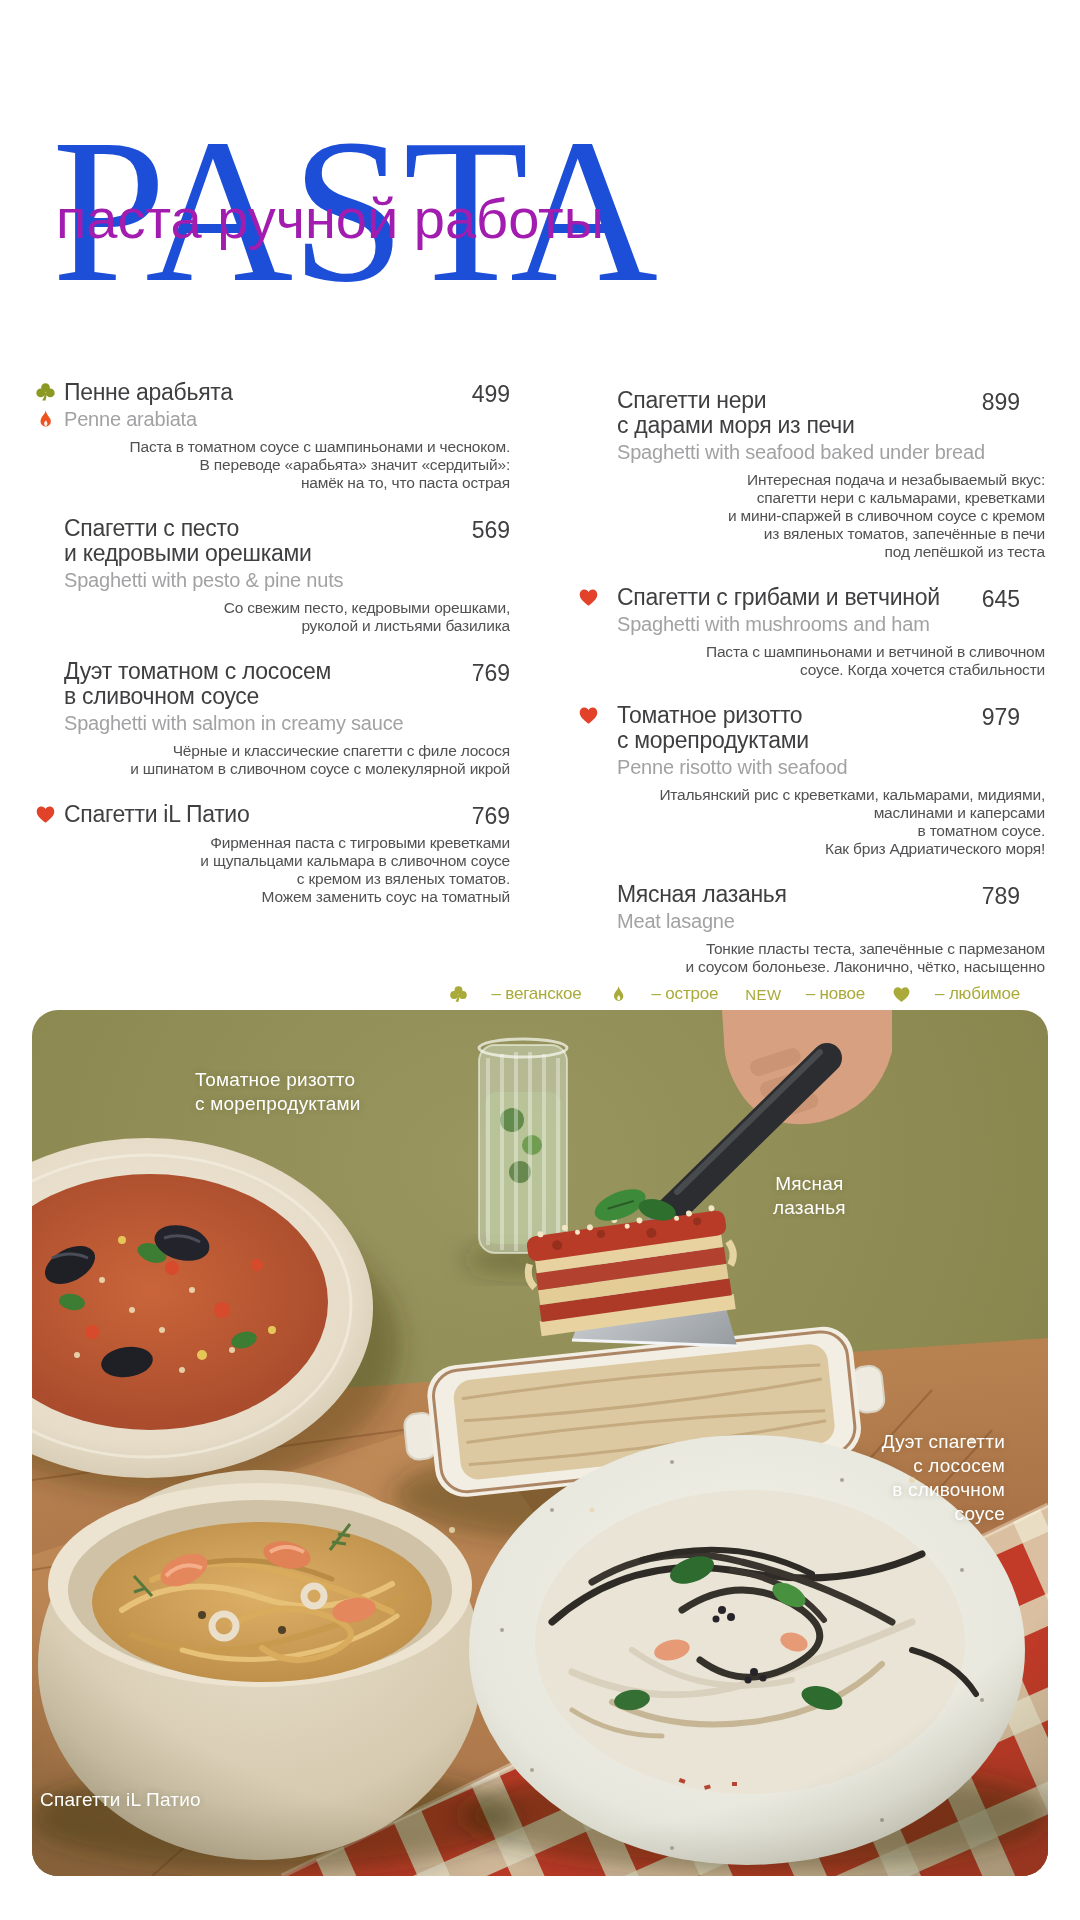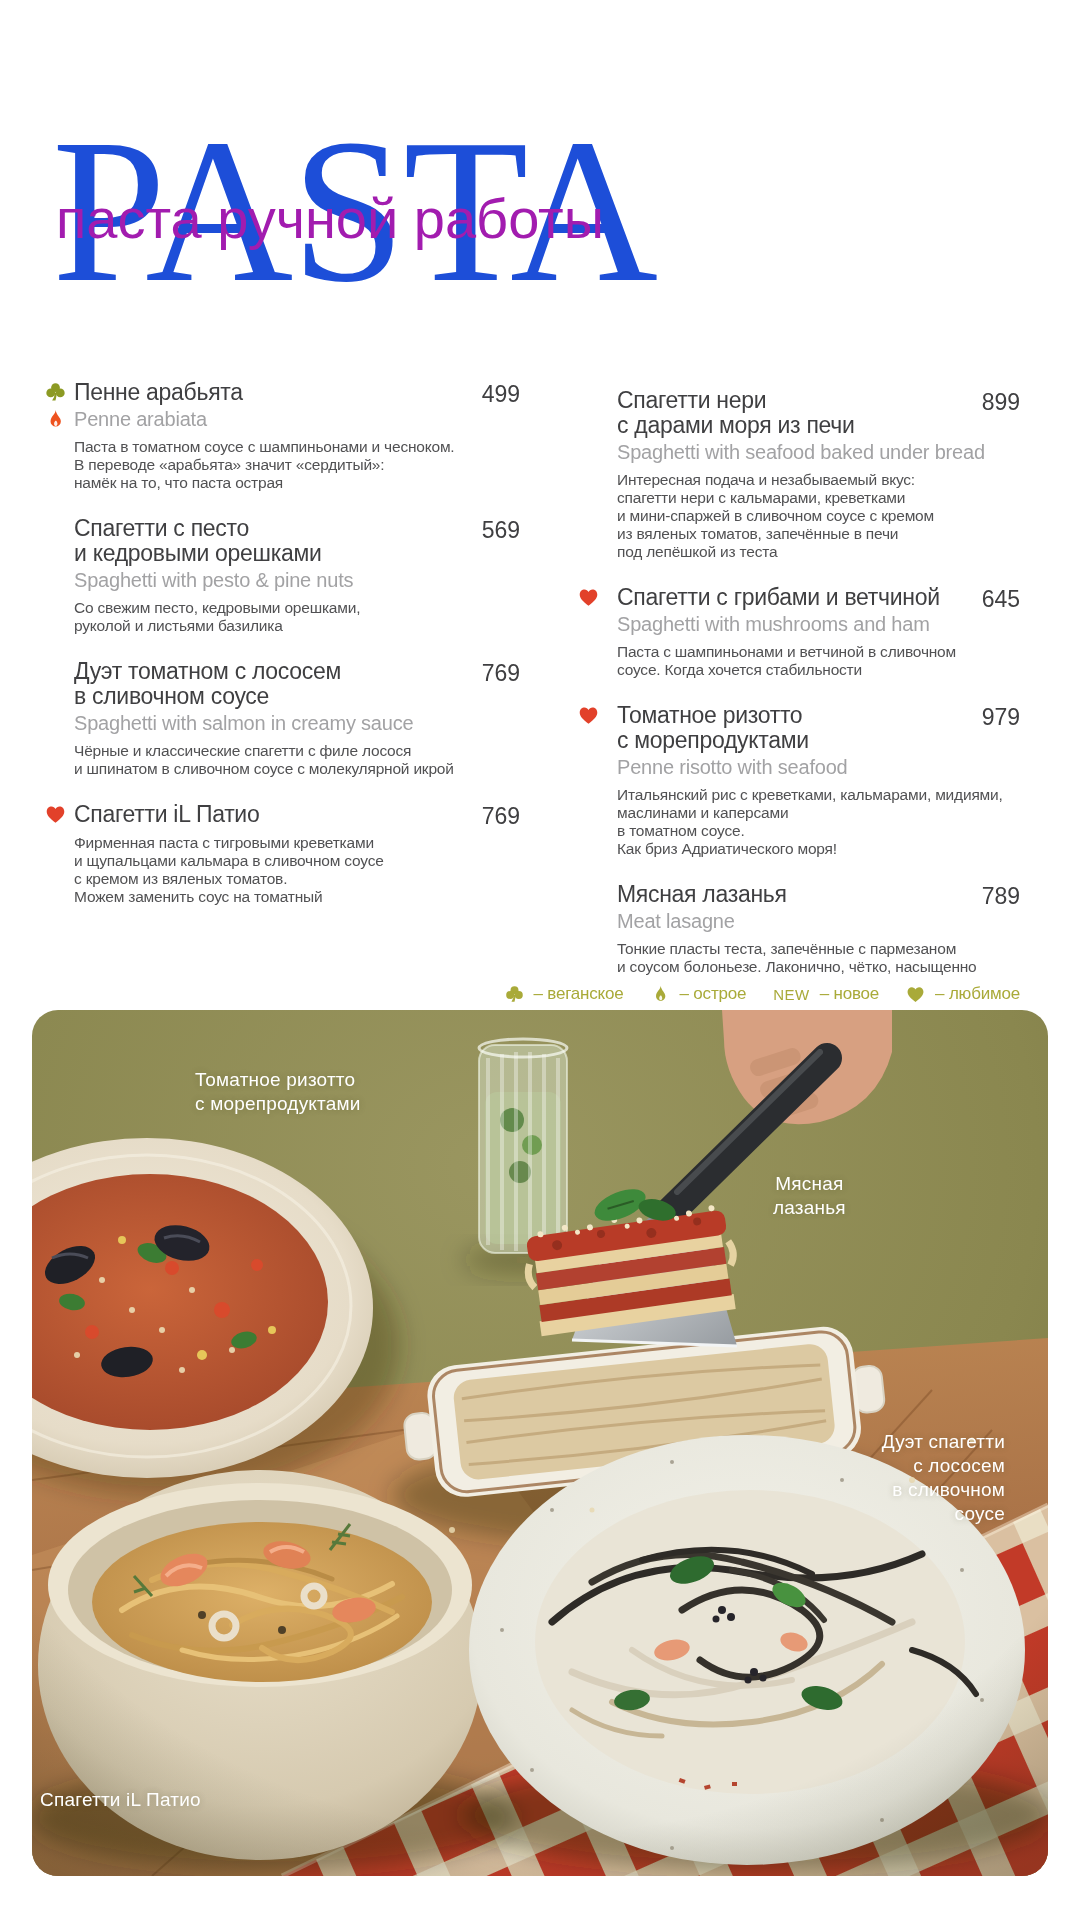--- a/index.html
+++ b/index.html
@@ -19,58 +19,58 @@
     color:#1d4ed8;letter-spacing:-2px;
     user-select:none;
   }
   .page-title{
     position:absolute;left:56px;top:188px;margin:0;
     font-size:56px;font-weight:400;line-height:62px;
     color:#a21caf;letter-spacing:0;
   }
   
   .col{position:absolute;}
-  #col-0{left:45px;top:380px;width:475px;}
+  #col-0{left:35px;top:380px;width:475px;}
   #col-1{left:578px;top:388px;width:442px;}
   .menu-item{position:relative;margin-bottom:24px;}
   #col-0 .menu-item .item-main{margin-left:29px;}
   #col-1 .menu-item .item-main{margin-left:39px;}
   .item-title{
     margin:0;font-size:23px;line-height:25px;font-weight:500;
     color:#3f3f41;letter-spacing:-0.3px;white-space:pre-line;
     width:max-content;max-width:360px;
   }
   .item-en{
     margin-top:2px;font-size:20px;line-height:24px;font-weight:400;
     color:#a2a2a4;letter-spacing:-0.2px;white-space:pre-line;
   }
   .item-desc{
     margin:7px 0 0 0;font-size:15.5px;line-height:18px;
-    color:#515153;letter-spacing:-0.2px;white-space:pre-line;
+    color:#515153;letter-spacing:-0.2px;white-space:pre-line;text-align:right;
   }
   #col-1 .item-desc{width:428px;}
   .item-price{
     position:absolute;top:1px;right:0;
     font-size:23px;font-weight:500;color:#3f3f41;
   }
   .item-icons{position:absolute;left:0;top:0;width:24px;}
   .icon{display:block;width:21px;height:21px;position:absolute;left:0;}
   .icon svg{width:100%;height:100%;display:block;}
   .icon.slot-0{top:2px;}
   .icon.slot-1{top:29px;}
   .icon-clover{color:#8c9a23;}
   .icon-flame{color:#ee531f;}
   .icon-heart{color:#e2412a;}
   
   .legend{
     position:absolute;top:984px;right:60px;
     display:flex;align-items:center;gap:27px;
     color:#a9aa39;
   }
-  .legend-item{display:flex;align-items:center;gap:10px;}
+  .legend-item{display:flex;align-items:center;gap:24px;}
   .legend .icon{position:static;width:19px;height:19px;color:#a9aa39;}
   .legend-label{font-size:17px;letter-spacing:-0.2px;}
   .legend-new{font-size:15px;letter-spacing:0.5px;font-weight:500;}
   
   .photo{
     position:absolute;left:32px;top:1010px;width:1016px;height:866px;
     margin:0;border-radius:26px;overflow:hidden;
   }
   .photo svg.scene{position:absolute;left:0;top:0;}
   .photo-label{

